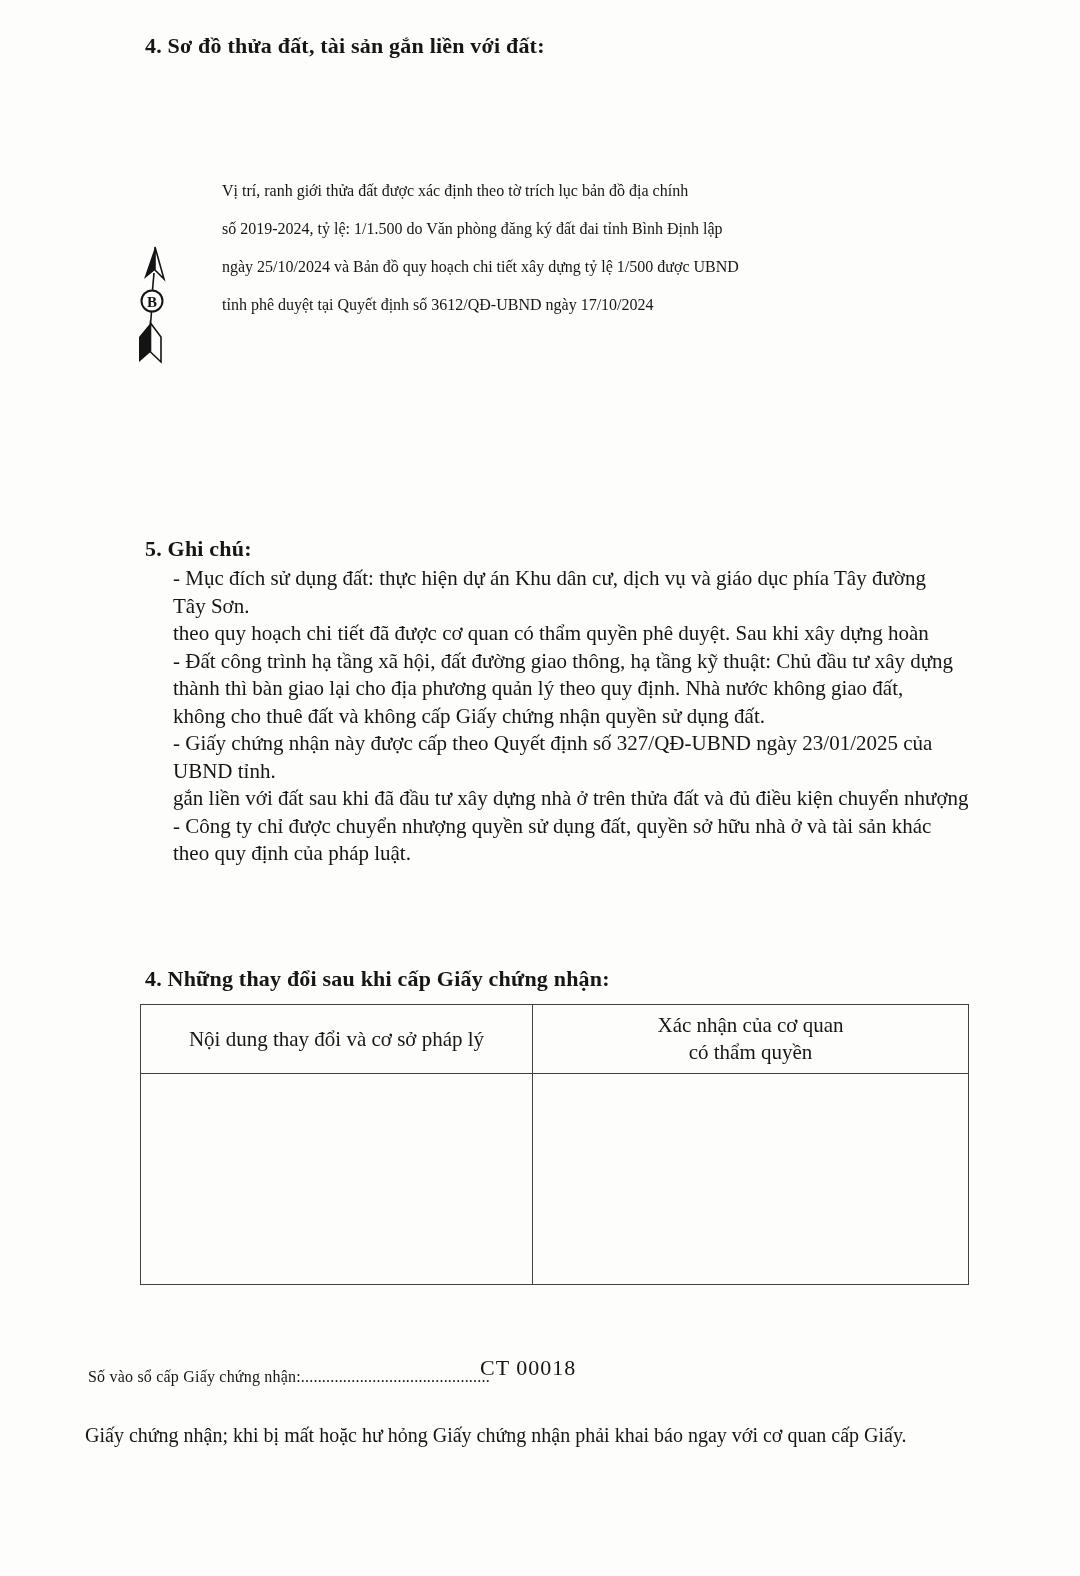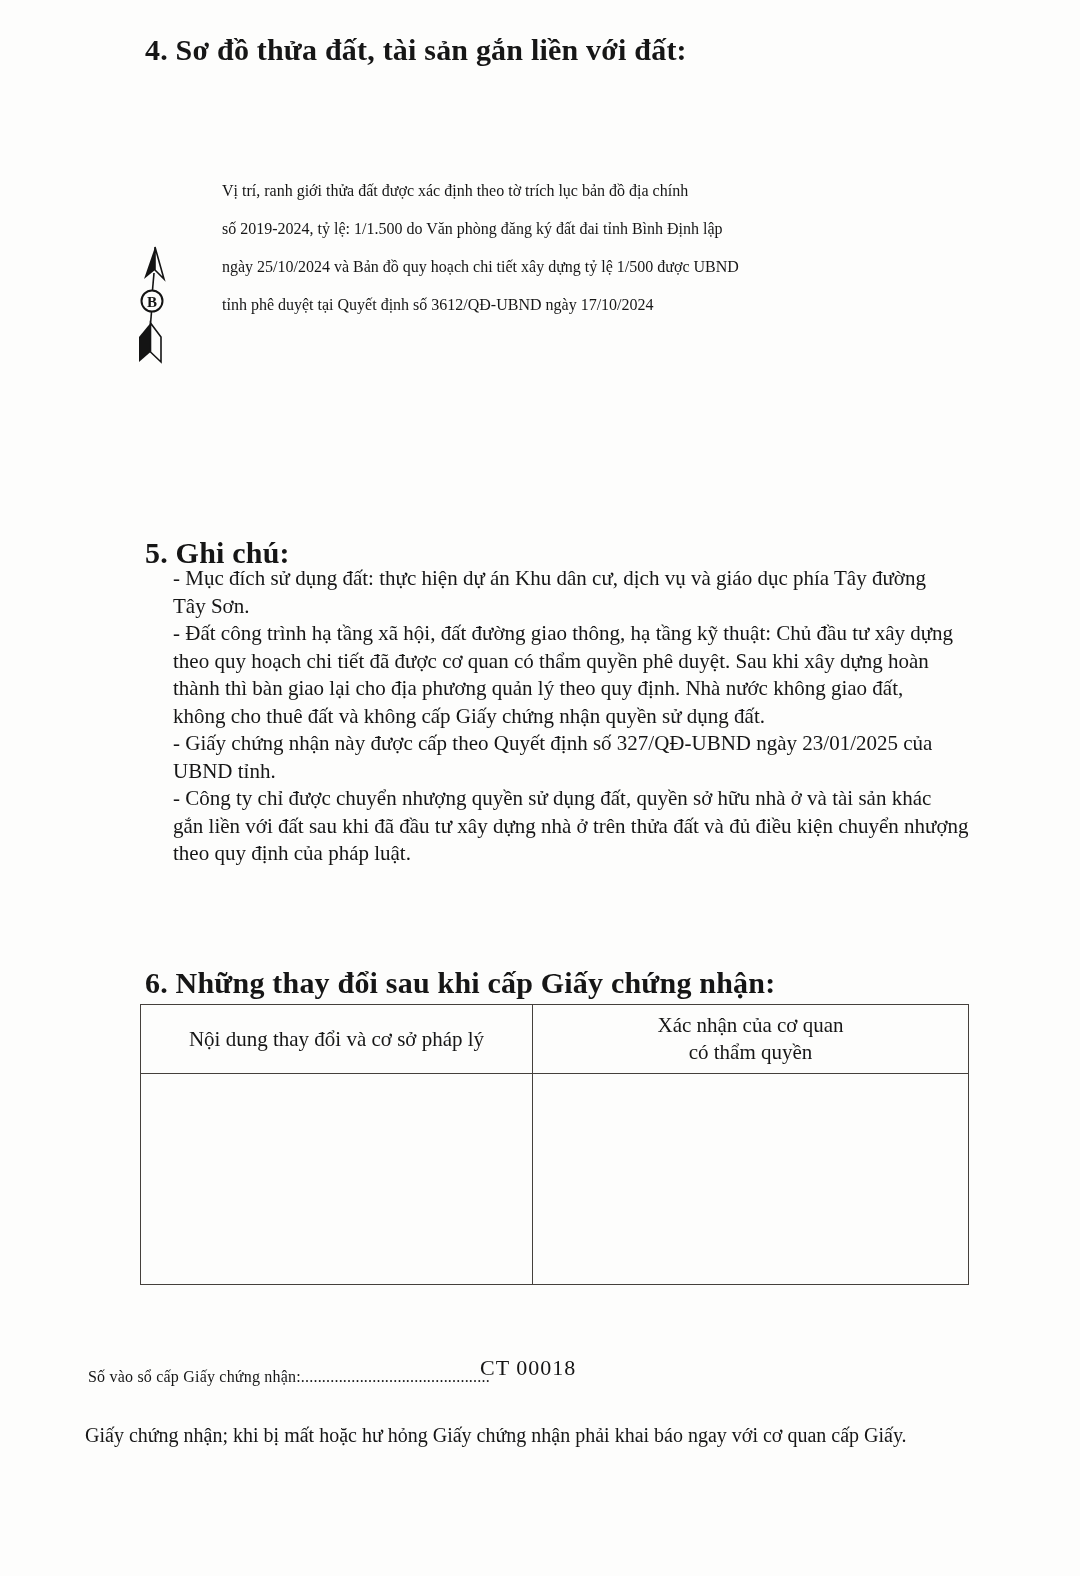--- a/index.html
+++ b/index.html
@@ -7,21 +7,21 @@
     width:1080px;height:1576px;
     background:#fdfdfc;
     font-family:"Liberation Serif","DejaVu Serif",serif;
     color:#161616;
     position:relative;
     overflow:hidden;
   }
   .page{position:absolute;inset:0;}
   .abs{position:absolute;}
   .sec-title{
-    font-size:30px;font-weight:bold;letter-spacing:.2px;white-space:nowrap;
+    font-size:22px;font-weight:bold;letter-spacing:.2px;white-space:nowrap;
   }
   .intro-line{
     font-size:16px;line-height:38px;white-space:nowrap;
   }
   .note-line{
     font-size:21px;line-height:27.5px;white-space:nowrap;margin-left:28px;
   }
   .cert-table{
     border-collapse:collapse;table-layout:fixed;
     width:828px;
@@ -70,32 +70,32 @@
     <div class="intro-line">số 2019-2024, tỷ lệ: 1/1.500 do Văn phòng đăng ký đất đai tỉnh Bình Định lập</div>
     <div class="intro-line">ngày 25/10/2024 và Bản đồ quy hoạch chi tiết xây dựng tỷ lệ 1/500 được UBND</div>
     <div class="intro-line">tỉnh phê duyệt tại Quyết định số 3612/QĐ-UBND ngày 17/10/2024</div>
   </div>
 
   <div class="abs sec-title" style="left:145px;top:536px;">5. Ghi chú:</div>
 
   <div class="abs" style="left:145px;top:565px;">
     <div class="note-line">- Mục đích sử dụng đất: thực hiện dự án Khu dân cư, dịch vụ và giáo dục phía Tây đường</div>
     <div class="note-line">Tây Sơn.</div>
+    <div class="note-line">theo quy hoạch chi tiết đã được cơ quan có thẩm quyền phê duyệt. Sau khi xây dựng hoàn</div>
     <div class="note-line">- Đất công trình hạ tầng xã hội, đất đường giao thông, hạ tầng kỹ thuật: Chủ đầu tư xây dựng</div>
-    <div class="note-line">theo quy hoạch chi tiết đã được cơ quan có thẩm quyền phê duyệt. Sau khi xây dựng hoàn</div>
     <div class="note-line">thành thì bàn giao lại cho địa phương quản lý theo quy định. Nhà nước không giao đất,</div>
     <div class="note-line">không cho thuê đất và không cấp Giấy chứng nhận quyền sử dụng đất.</div>
     <div class="note-line">- Giấy chứng nhận này được cấp theo Quyết định số 327/QĐ-UBND ngày 23/01/2025 của</div>
     <div class="note-line">UBND tỉnh.</div>
+    <div class="note-line">gắn liền với đất sau khi đã đầu tư xây dựng nhà ở trên thửa đất và đủ điều kiện chuyển nhượng</div>
     <div class="note-line">- Công ty chỉ được chuyển nhượng quyền sử dụng đất, quyền sở hữu nhà ở và tài sản khác</div>
-    <div class="note-line">gắn liền với đất sau khi đã đầu tư xây dựng nhà ở trên thửa đất và đủ điều kiện chuyển nhượng</div>
     <div class="note-line">theo quy định của pháp luật.</div>
   </div>
 
-  <div class="abs sec-title" style="left:145px;top:966px;">6. Những thay đổi sau khi cấp Giấy chứng nhận:</div>
+  <div class="abs sec-title" style="left:145px;top:966px;">4. Những thay đổi sau khi cấp Giấy chứng nhận:</div>
 
   <table class="cert-table abs" style="left:140px;top:1004px;padding-left:40px;">
     <colgroup>
         <col style="width:392px">
         <col style="width:436px">
       </colgroup>
     <tbody>
       <tr class="hdr-row">
         <td>Nội dung thay đổi và cơ sở pháp lý</td>
         <td class="col-divider hdr2">

